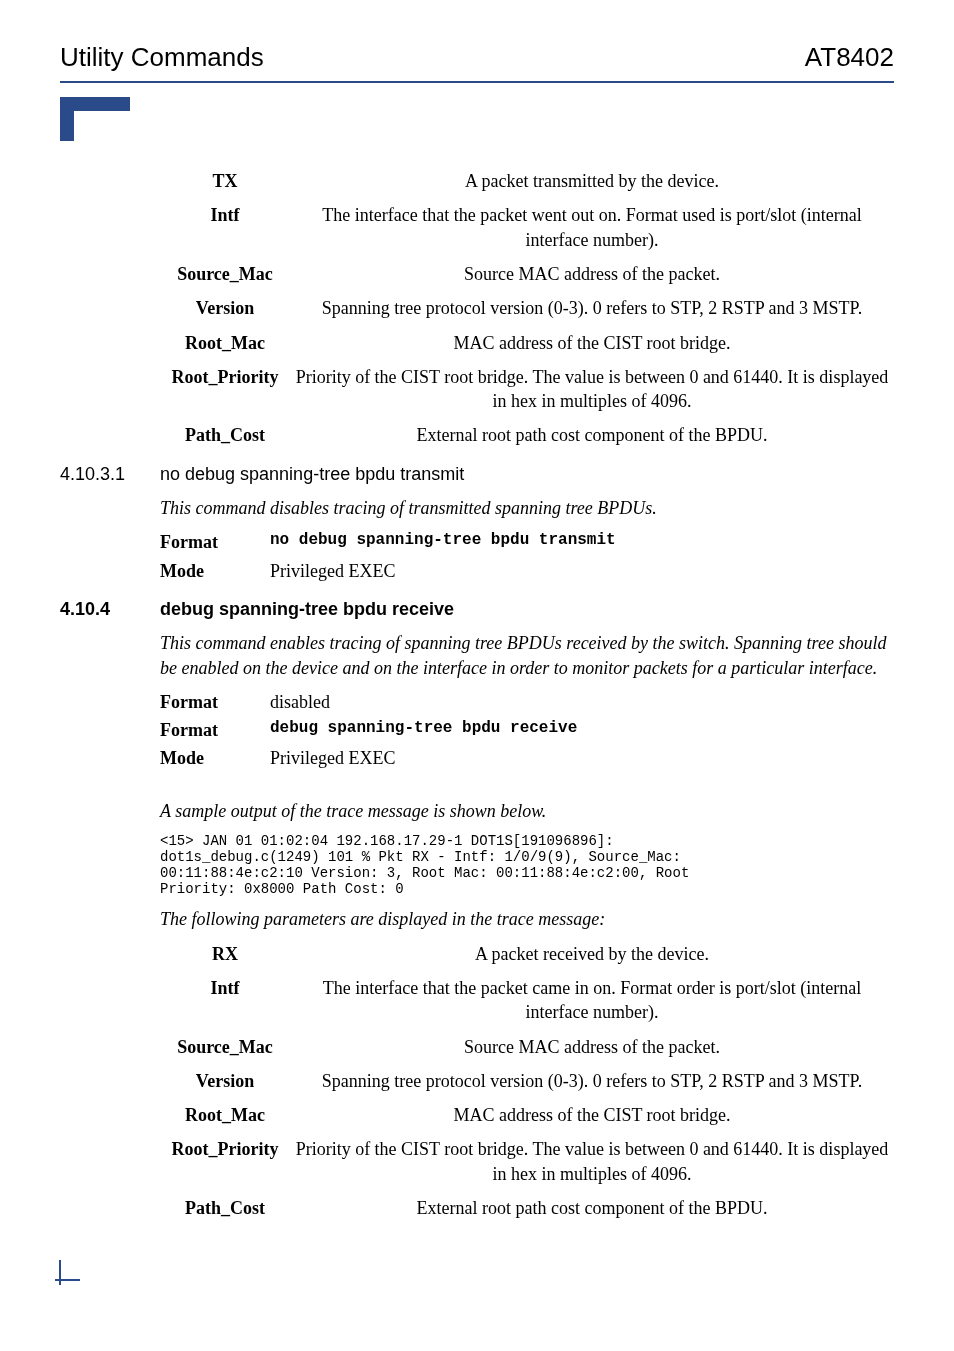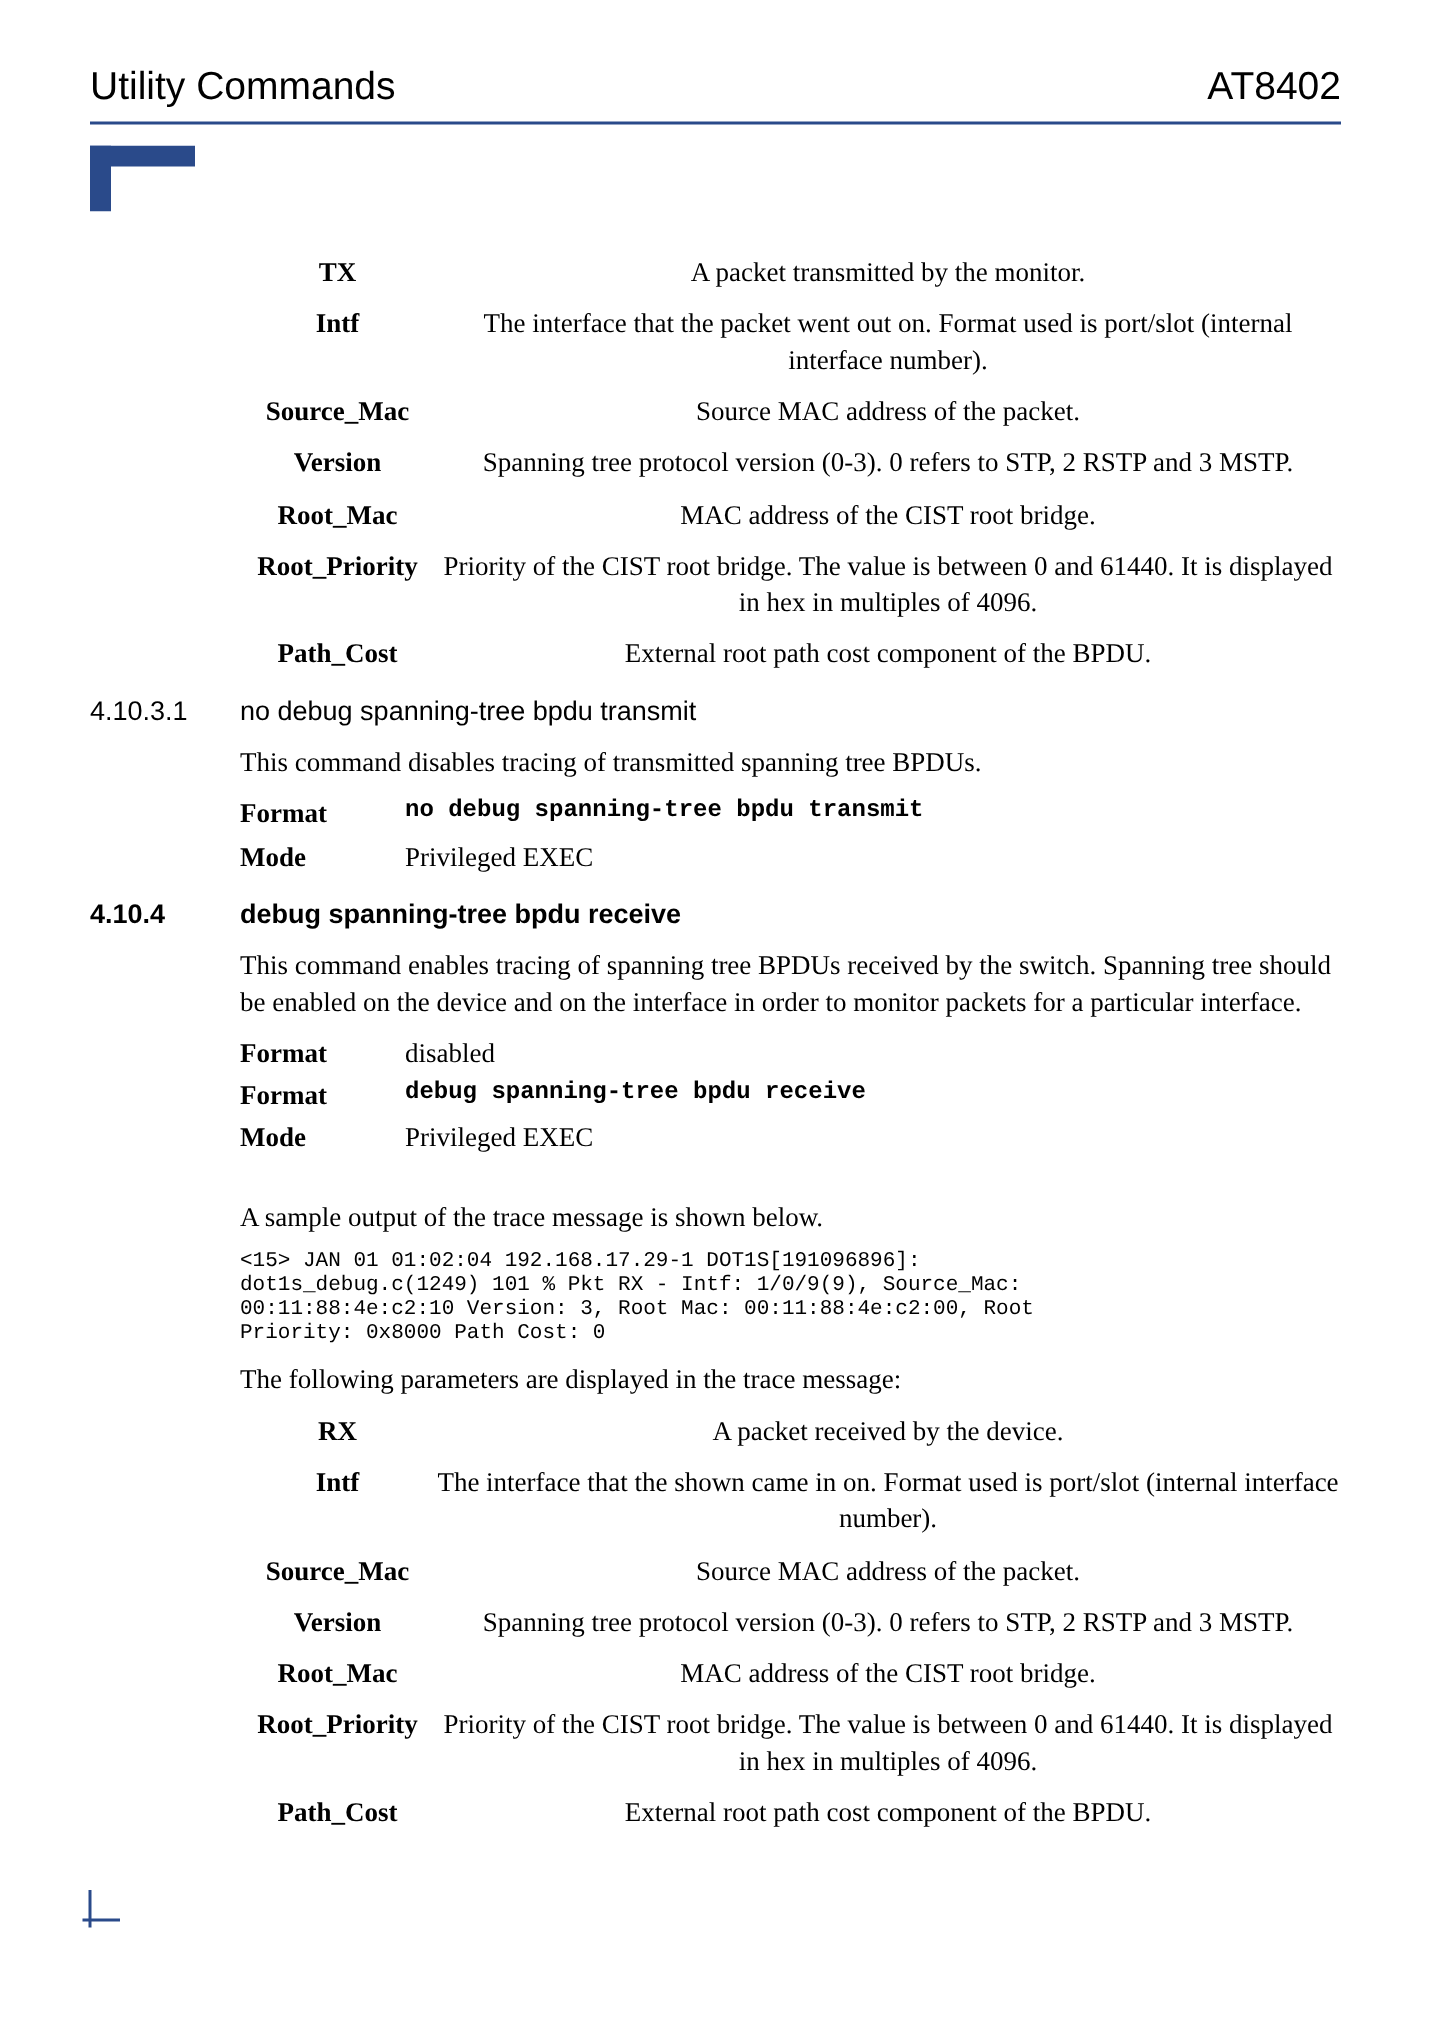--- a/index.html
+++ b/index.html
@@ -60,20 +60,21 @@
     flex: 1;
     font-family: Arial, Helvetica, sans-serif;
     font-size: 18px;
   }
   .section-row.bold .section-num,
   .section-row.bold .section-title {
     font-weight: bold;
   }
   .para {
     margin-bottom: 10px;
+    font-style: italic;
   }
   .code-inline {
     font-family: "Courier New", Courier, monospace;
     font-weight: bold;
     font-size: 16px;
   }
   .code-block {
     font-family: "Courier New", Courier, monospace;
     font-size: 14px;
     line-height: 1.15;
@@ -115,21 +116,21 @@
 <div class="logo-bar">
   <svg width="70" height="44">
     <rect x="0" y="0" width="14" height="44" fill="#2a4a8a"></rect>
     <rect x="0" y="0" width="70" height="14" fill="#2a4a8a"></rect>
   </svg>
 </div>
 
 <div class="content-block">
   <div class="def-row">
     <div class="def-term">TX</div>
-    <div class="def-desc">A packet transmitted by the monitor.</div>
+    <div class="def-desc">A packet transmitted by the device.</div>
   </div>
   <div class="def-row">
     <div class="def-term">Intf</div>
     <div class="def-desc">The interface that the packet went out on. Format used is port/slot (internal interface number).</div>
   </div>
   <div class="def-row">
     <div class="def-term">Source_Mac</div>
     <div class="def-desc">Source MAC address of the packet.</div>
   </div>
   <div class="def-row">
@@ -196,21 +197,21 @@
 Priority: 0x8000 Path Cost: 0</div>
 
   <p class="para">The following parameters are displayed in the trace message:</p>
 
   <div class="def-row">
     <div class="def-term">RX</div>
     <div class="def-desc">A packet received by the device.</div>
   </div>
   <div class="def-row">
     <div class="def-term">Intf</div>
-    <div class="def-desc">The interface that the shown came in on. Format used is port/slot (internal interface number).</div>
+    <div class="def-desc">The interface that the packet came in on. Format order is port/slot (internal interface number).</div>
   </div>
   <div class="def-row">
     <div class="def-term">Source_Mac</div>
     <div class="def-desc">Source MAC address of the packet.</div>
   </div>
   <div class="def-row">
     <div class="def-term">Version</div>
     <div class="def-desc">Spanning tree protocol version (0-3). 0 refers to STP, 2 RSTP and 3 MSTP.</div>
   </div>
   <div class="def-row">

